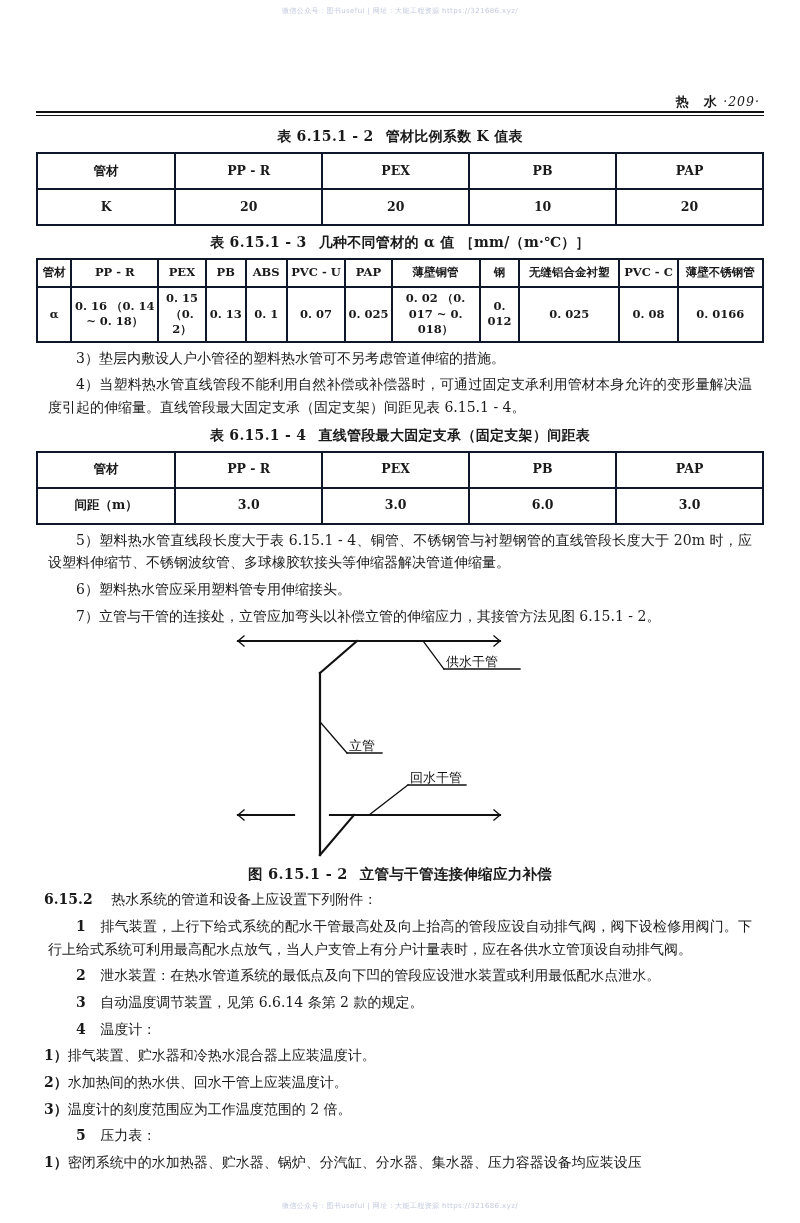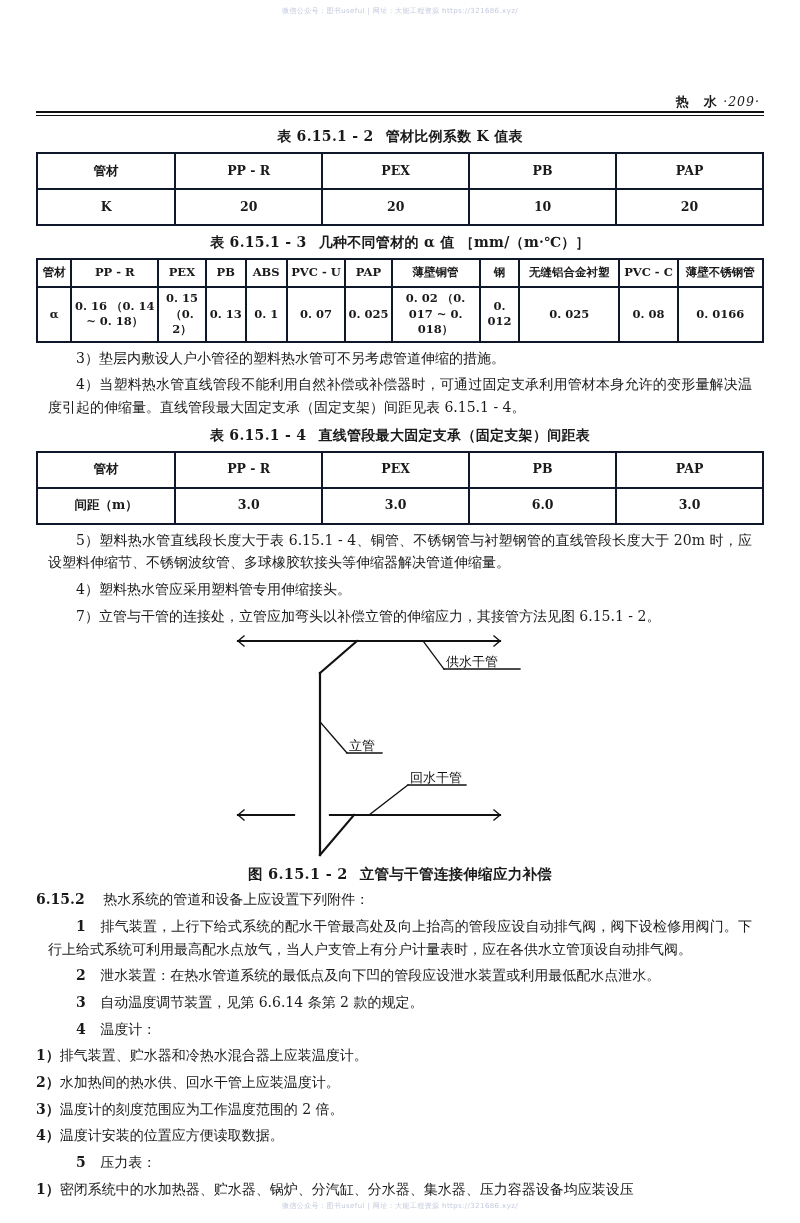--- a/index.html
+++ b/index.html
@@ -96,21 +96,21 @@
   table.doc.k td { height: 22px; }
   table.doc.alpha { font-size: 11.5px; }
   table.doc.alpha td { padding: 3px 1px; }
   table.doc.alpha tr.hdr td { height: 20px; }
   table.doc.alpha tr.val td { height: 40px; }
   table.doc.sup td { height: 22px; }
 
   p.para {
     font-size: 14px;
     line-height: 1.62;
-    margin: 4px 0;
+    margin: 4px 8px;
     text-align: justify;
     text-indent: 0;
   }
   p.hang2 {
     font-size: 14px;
     line-height: 1.62;
     margin: 4px 12px;
     padding-left: 0;
     text-indent: 28px;
     text-align: justify;
@@ -231,21 +231,21 @@
         <td>间距（m）</td>
         <td>3.0</td>
         <td>3.0</td>
         <td>6.0</td>
         <td>3.0</td>
       </tr>
     </tbody>
       </table>
 
     <p class="hang2">5）塑料热水管直线段长度大于表 6.15.1 - 4、铜管、不锈钢管与衬塑钢管的直线管段长度大于 20m 时，应设塑料伸缩节、不锈钢波纹管、多球橡胶软接头等伸缩器解决管道伸缩量。</p>
-    <p class="hang2">4）塑料热水管应采用塑料管专用伸缩接头。</p>
+    <p class="hang2">6）塑料热水管应采用塑料管专用伸缩接头。</p>
     <p class="hang2">7）立管与干管的连接处，立管应加弯头以补偿立管的伸缩应力，其接管方法见图 6.15.1 - 2。</p>
 
     <div class="figure-wrap">
       <svg class="riser" width="340" height="230" viewBox="0 0 340 230">
         <g stroke="#111" stroke-width="2.2" fill="none" stroke-linecap="square">
 
           <line x1="8" y1="8" x2="270" y2="8"></line>
 
           <line x1="8" y1="8" x2="14" y2="3" stroke-width="1.4"></line>
           <line x1="8" y1="8" x2="14" y2="13" stroke-width="1.4"></line>
@@ -309,23 +309,20 @@
 
     <p class="para">
       <span class="itemno">1）</span><span>排气装置、贮水器和冷热水混合器上应装温度计。</span>
     </p>
     <p class="para">
       <span class="itemno">2）</span><span>水加热间的热水供、回水干管上应装温度计。</span>
     </p>
     <p class="para">
       <span class="itemno">3）</span><span>温度计的刻度范围应为工作温度范围的 2 倍。</span>
     </p>
-    <p class="para">
-      <span class="itemno">4）</span><span>温度计安装的位置应方便读取数据。</span>
-    </p>
 
     <p class="hang2">
       <span class="itemno">5</span>
       <span style="display:inline-block;width:10px"></span><span>压力表：</span>
     </p>
     <p class="para">
       <span class="itemno">1）</span><span>密闭系统中的水加热器、贮水器、锅炉、分汽缸、分水器、集水器、压力容器设备均应装设压</span>
     </p>
 
   </div>

